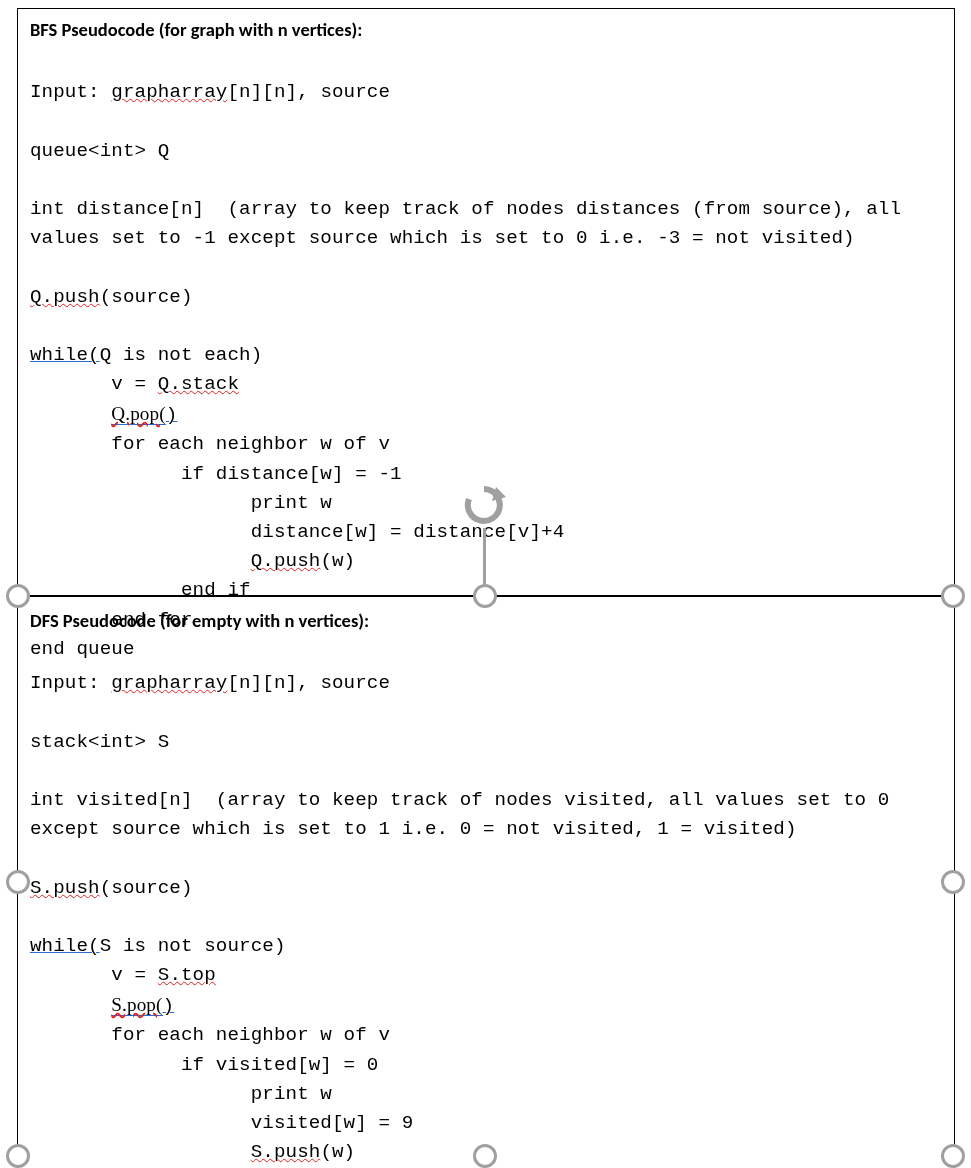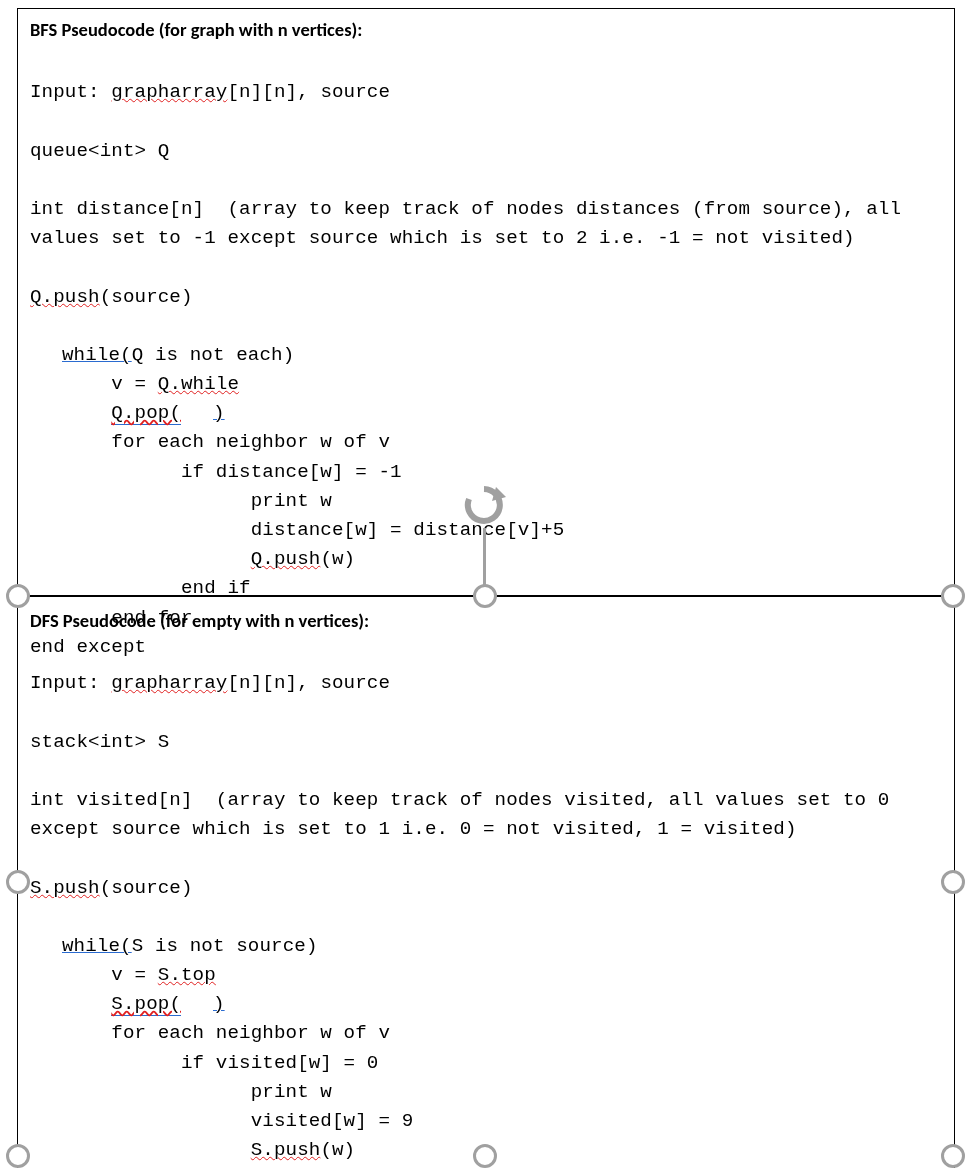--- a/index.html
+++ b/index.html
@@ -58,27 +58,27 @@
     text-decoration-line: underline;
     text-decoration-style: wavy;
     text-decoration-color: #e02020;
     text-decoration-thickness: 1.2px;
   }
   .sq-blue {
     text-decoration-line: underline;
     text-decoration-style: solid;
     text-decoration-color: #2a6bd0;
     text-decoration-thickness: 1.2px;
-    margin-left: 32px;
   }
   .sq-both {
     text-decoration-line: underline;
     text-decoration-style: wavy;
     text-decoration-color: #e02020;
     border-bottom: 1.2px solid #2a6bd0;
+    font-family: Liberation Serif, serif;
   }
   
   .handle {
     width: 24px;
     height: 24px;
     border: 3px solid #a0a0a0;
     border-radius: 50%;
     background: #fff;
     position: absolute;
     box-sizing: border-box;
@@ -103,35 +103,35 @@
 <div class="outer-container">
 
   <div class="cell cell-top">
     <div class="heading">BFS Pseudocode (for graph with n vertices):</div>
     <div class="code">
 <span>Input: </span><span class="sq-red">grapharray</span><span>[n][n], source</span>
 
 <span>queue&lt;int&gt; Q</span>
 
 <span>int distance[n]  (array to keep track of nodes distances (from source), all
-values set to -1 except source which is set to 2 i.e. -1 = not visited)</span>
+values set to -1 except source which is set to 0 i.e. -3 = not visited)</span>
 
 <span class="sq-red">Q.push</span><span>(source)</span>
 
 <span class="sq-blue">while(</span><span>Q is not each)</span>
-<span>       v = </span><span class="sq-red">Q.while</span>
+<span>       v = </span><span class="sq-red">Q.stack</span>
 <span>       </span><span class="sq-both">Q.pop(</span><span class="sq-blue">)</span>
 <span>       for each neighbor w of v</span>
 <span>             if distance[w] = -1</span>
 <span>                   print w</span>
-<span>                   distance[w] = distance[v]+5</span>
+<span>                   distance[w] = distance[v]+4</span>
 <span>                   </span><span class="sq-red">Q.push</span><span>(w)</span>
 <span>             end if</span>
 <span>       end for</span>
-<span>end except</span></div>
+<span>end queue</span></div>
   </div>
 
   <div class="divider"></div>
 
   <div class="cell cell-bottom">
     <div class="heading">DFS Pseudocode (for empty with n vertices):</div>
     <div class="code">
 <span>Input: </span><span class="sq-red">grapharray</span><span>[n][n], source</span>
 
 <span>stack&lt;int&gt; S</span>

